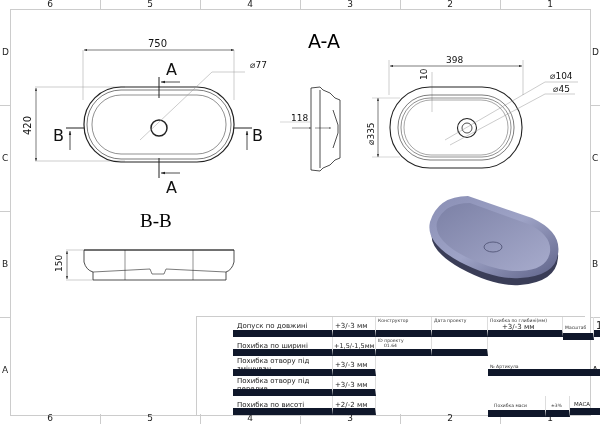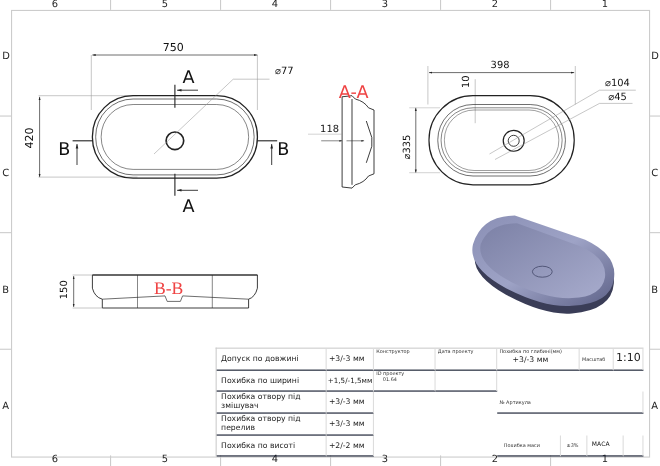--- a/index.html
+++ b/index.html
@@ -2,23 +2,23 @@
 <html><head>
 <meta charset="utf-8">
 <style>
   html, body { margin:0; padding:0; background:#fff; }
   body { width:600px; height:424px; position:relative; overflow:hidden; font-family:"DejaVu Sans", sans-serif; color:#111; }
   .abs { position:absolute; }
   .zone-col { position:absolute; font-size:9px; color:#222; text-align:center; width:20px; }
   .zone-row { position:absolute; font-size:9px; color:#222; }
   .lbl { position:absolute; font-size:9px; color:#111; white-space:nowrap; }
   .big { font-size:16px; }
-  .section-title { position:absolute; font-size:16px; color:#ef4444;margin-top:44px; }
+  .section-title { position:absolute; font-size:19px; color:#000000; }
   .tb { position:absolute; left:196px; top:316px; width:388px; height:98px; border-top:1px solid #ccc; border-left:1px solid #ccc; }
-  .cell { position:absolute; border-right:1px solid #ddd; border-bottom:1px solid #0f172a; box-sizing:border-box; font-size:7px; color:#222; overflow:hidden; white-space:nowrap; }
+  .cell { position:absolute; border-right:1px solid #ddd; border-bottom:7px solid #0f172a; box-sizing:border-box; font-size:7px; color:#222; overflow:hidden; white-space:nowrap;margin-left:36px; }
   .tiny { font-size:4.5px; color:#333; }
 </style>
 </head>
 <body>
 
 <div class="abs" style="left:10px;top:9px;width:579px;height:405px;border:1px solid #ccc;"></div>
 
 <div class="zone-col" style="left:40px;top:-1px;">6</div>
 <div class="zone-col" style="left:140px;top:-1px;">5</div>
 <div class="zone-col" style="left:240px;top:-1px;">4</div>

